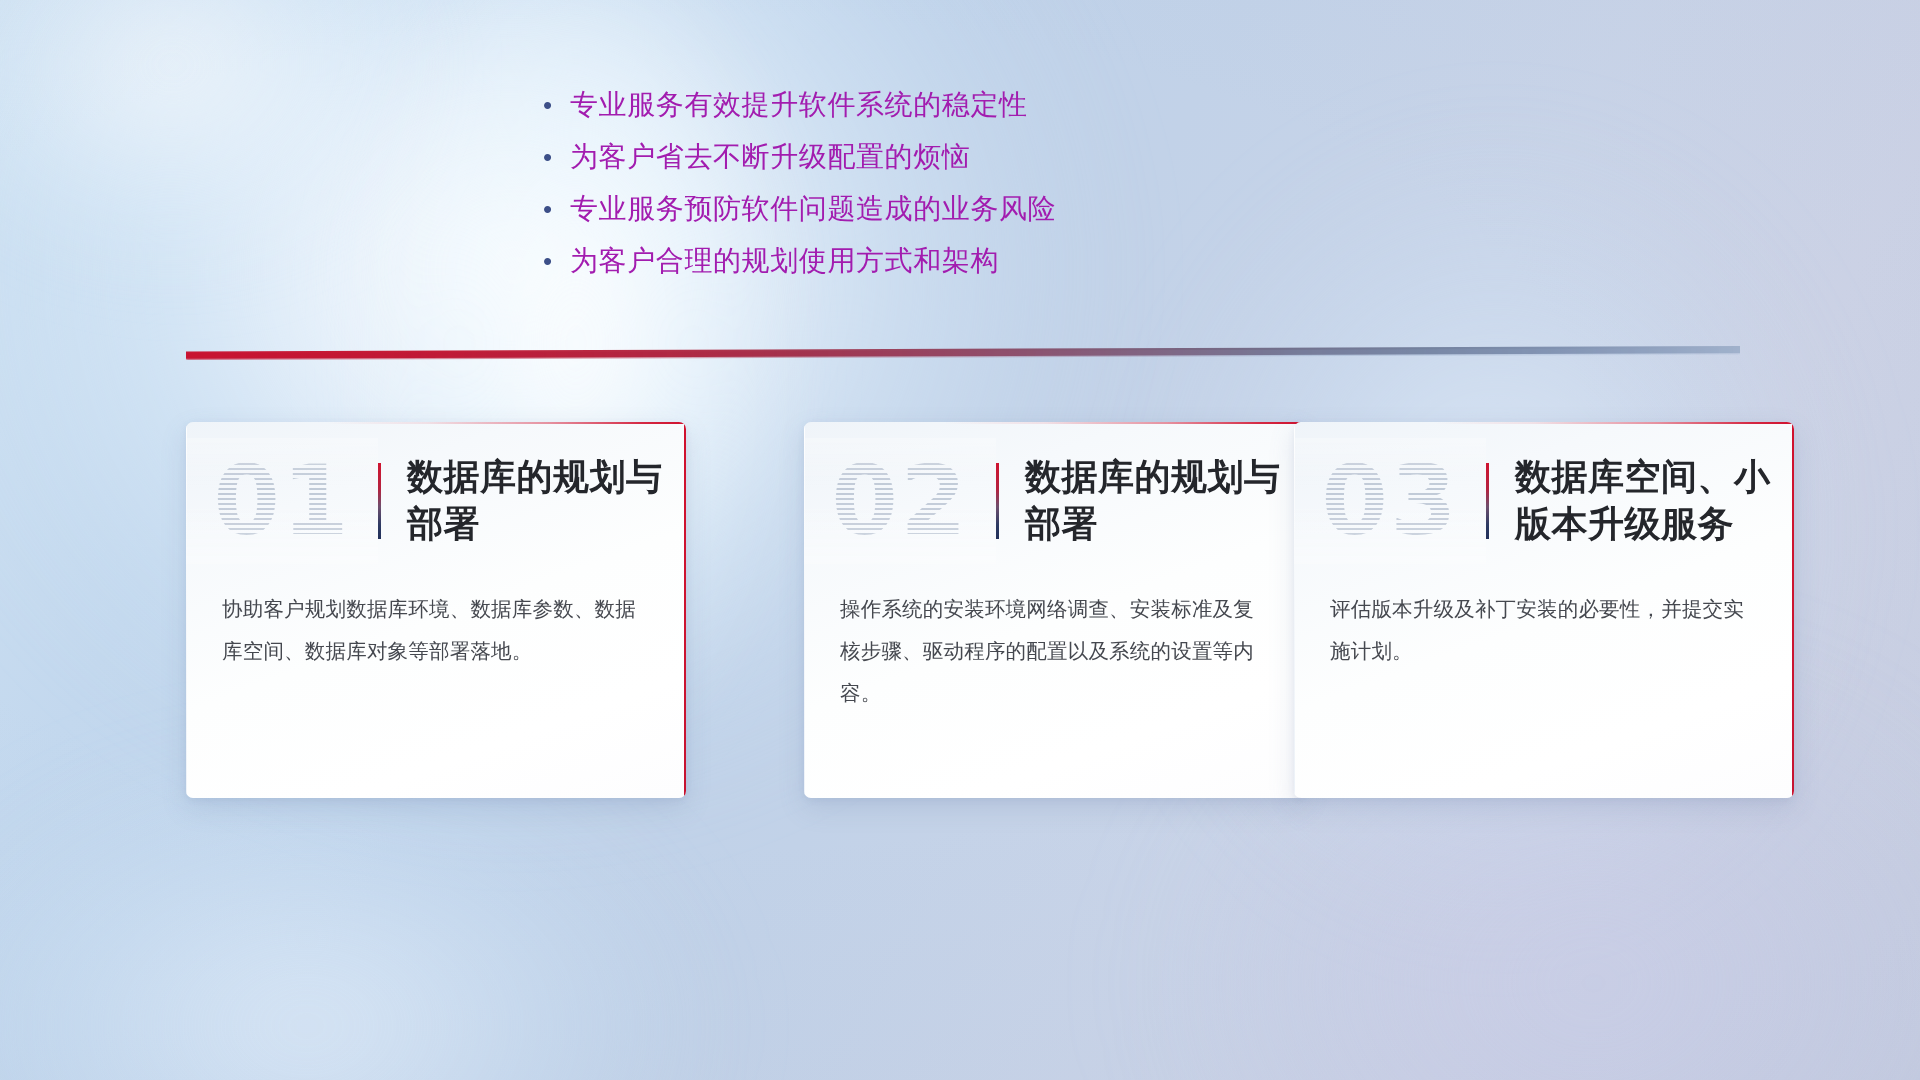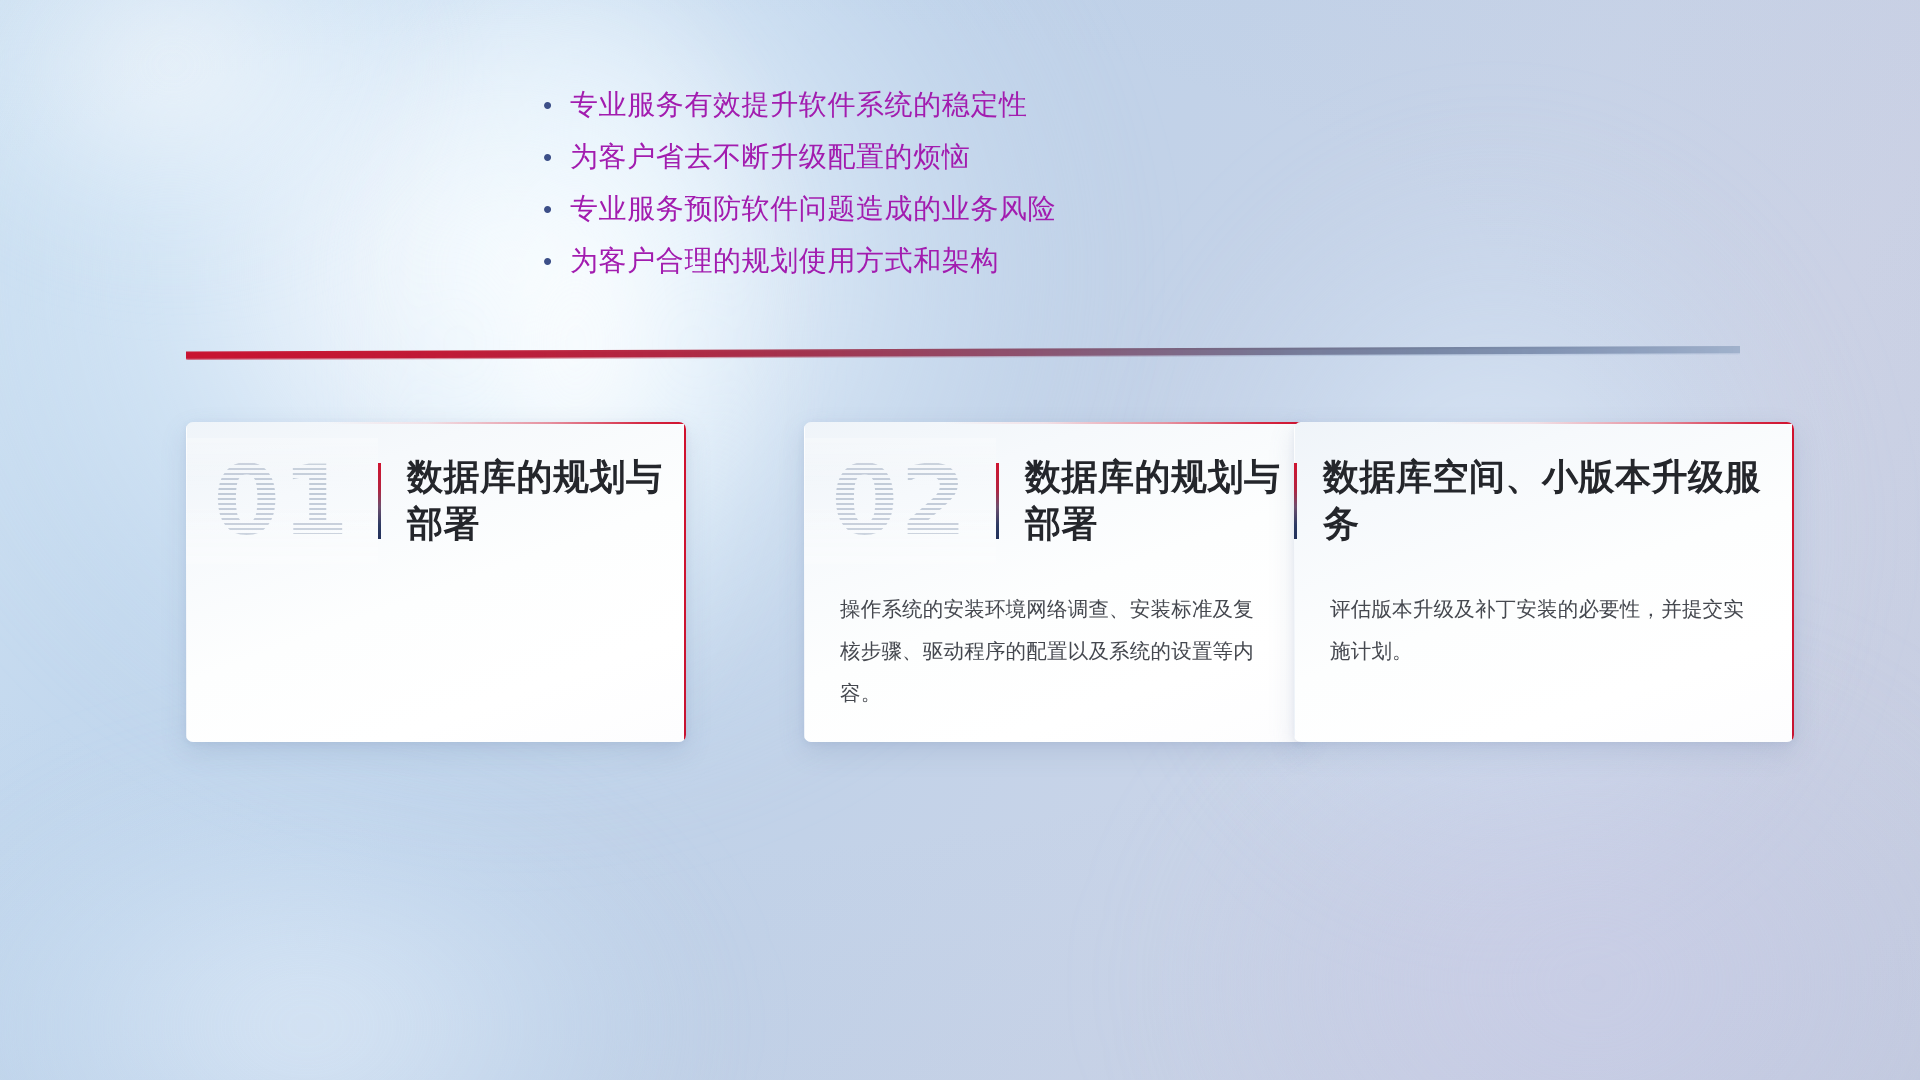--- a/index.html
+++ b/index.html
@@ -84,21 +84,21 @@
     background:linear-gradient(90deg,rgba(200,16,46,.55) 0%,rgba(160,40,70,.35) 40%,rgba(130,150,185,.30) 72%,rgba(160,180,210,.18) 100%);
     clip-path:polygon(0 44%,100% 14%,100% 54%,0 88%);
     filter:blur(1.2px);
   }
 
   
   #cards{
     position:absolute;left:0;top:422px;width:1920px;height:330px;
   }
   .card{
-    position:absolute;top:0;width:500px;height:320px;
+    position:absolute;top:0;width:500px;height:376px;
     border-radius:7px;
     background:linear-gradient(160deg,#eff4f9 0%,#f6f9fc 22%,#fdfefe 52%,#ffffff 78%,#fdfdfe 100%);
     box-shadow:0 10px 26px rgba(96,120,160,.17),0 2px 6px rgba(96,120,160,.10);
     overflow:hidden;
   }
   .card.c1{left:186px;}
   .card.c2{left:760px;margin-left:44px;}
   .card.c3{left:1294px;}
 
   
@@ -200,38 +200,40 @@
 
   <div class="card c1">
     <div class="edge-left"></div>
     <div class="edge-top"></div>
     <div class="edge-right"></div>
     <div class="head">
       <div class="ghostnum">01</div>
       <div class="vbar"></div>
       <div class="ctitle">数据库的规划与部署</div>
     </div>
+    <div class="cbody">协助客户规划数据库环境、数据库参数、数据库空间、数据库对象等部署落地。</div>
   </div>
 
   <div class="card c2">
     <div class="edge-left"></div>
     <div class="edge-top"></div>
     <div class="edge-right"></div>
     <div class="head">
       <div class="ghostnum">02</div>
       <div class="vbar"></div>
       <div class="ctitle">数据库的规划与部署</div>
     </div>
     <div class="cbody">操作系统的安装环境网络调查、安装标准及复核步骤、驱动程序的配置以及系统的设置等内容。</div>
   </div>
 
   <div class="card c3">
     <div class="edge-left"></div>
     <div class="edge-top"></div>
     <div class="edge-right"></div>
     <div class="head">
+      <div class="ghostnum">03</div>
       <div class="vbar"></div>
       <div class="ctitle">数据库空间、小版本升级服务</div>
     </div>
     <div class="cbody">评估版本升级及补丁安装的必要性，并提交实施计划。</div>
   </div>
 
 </div>
 
 </body></html>

